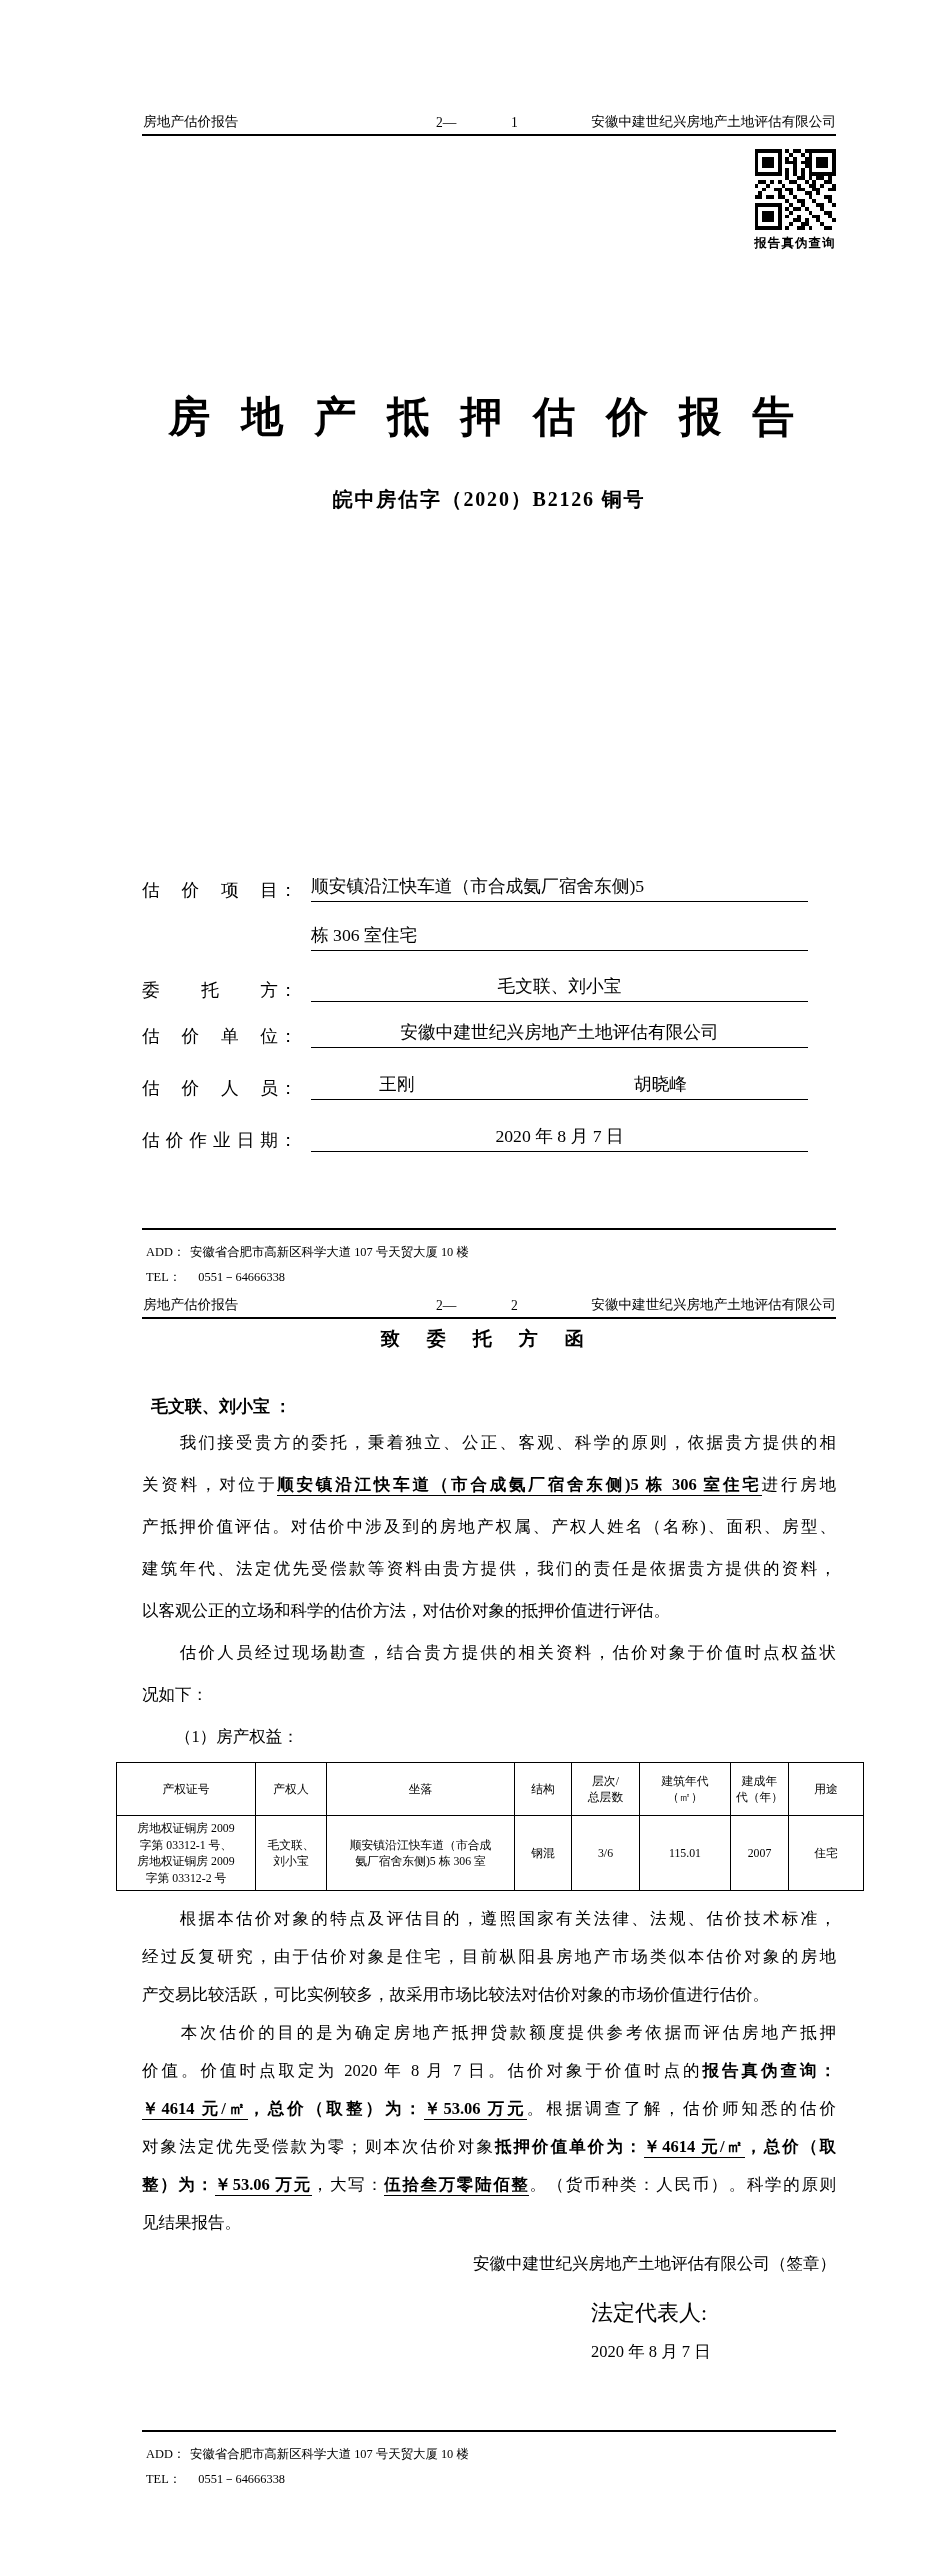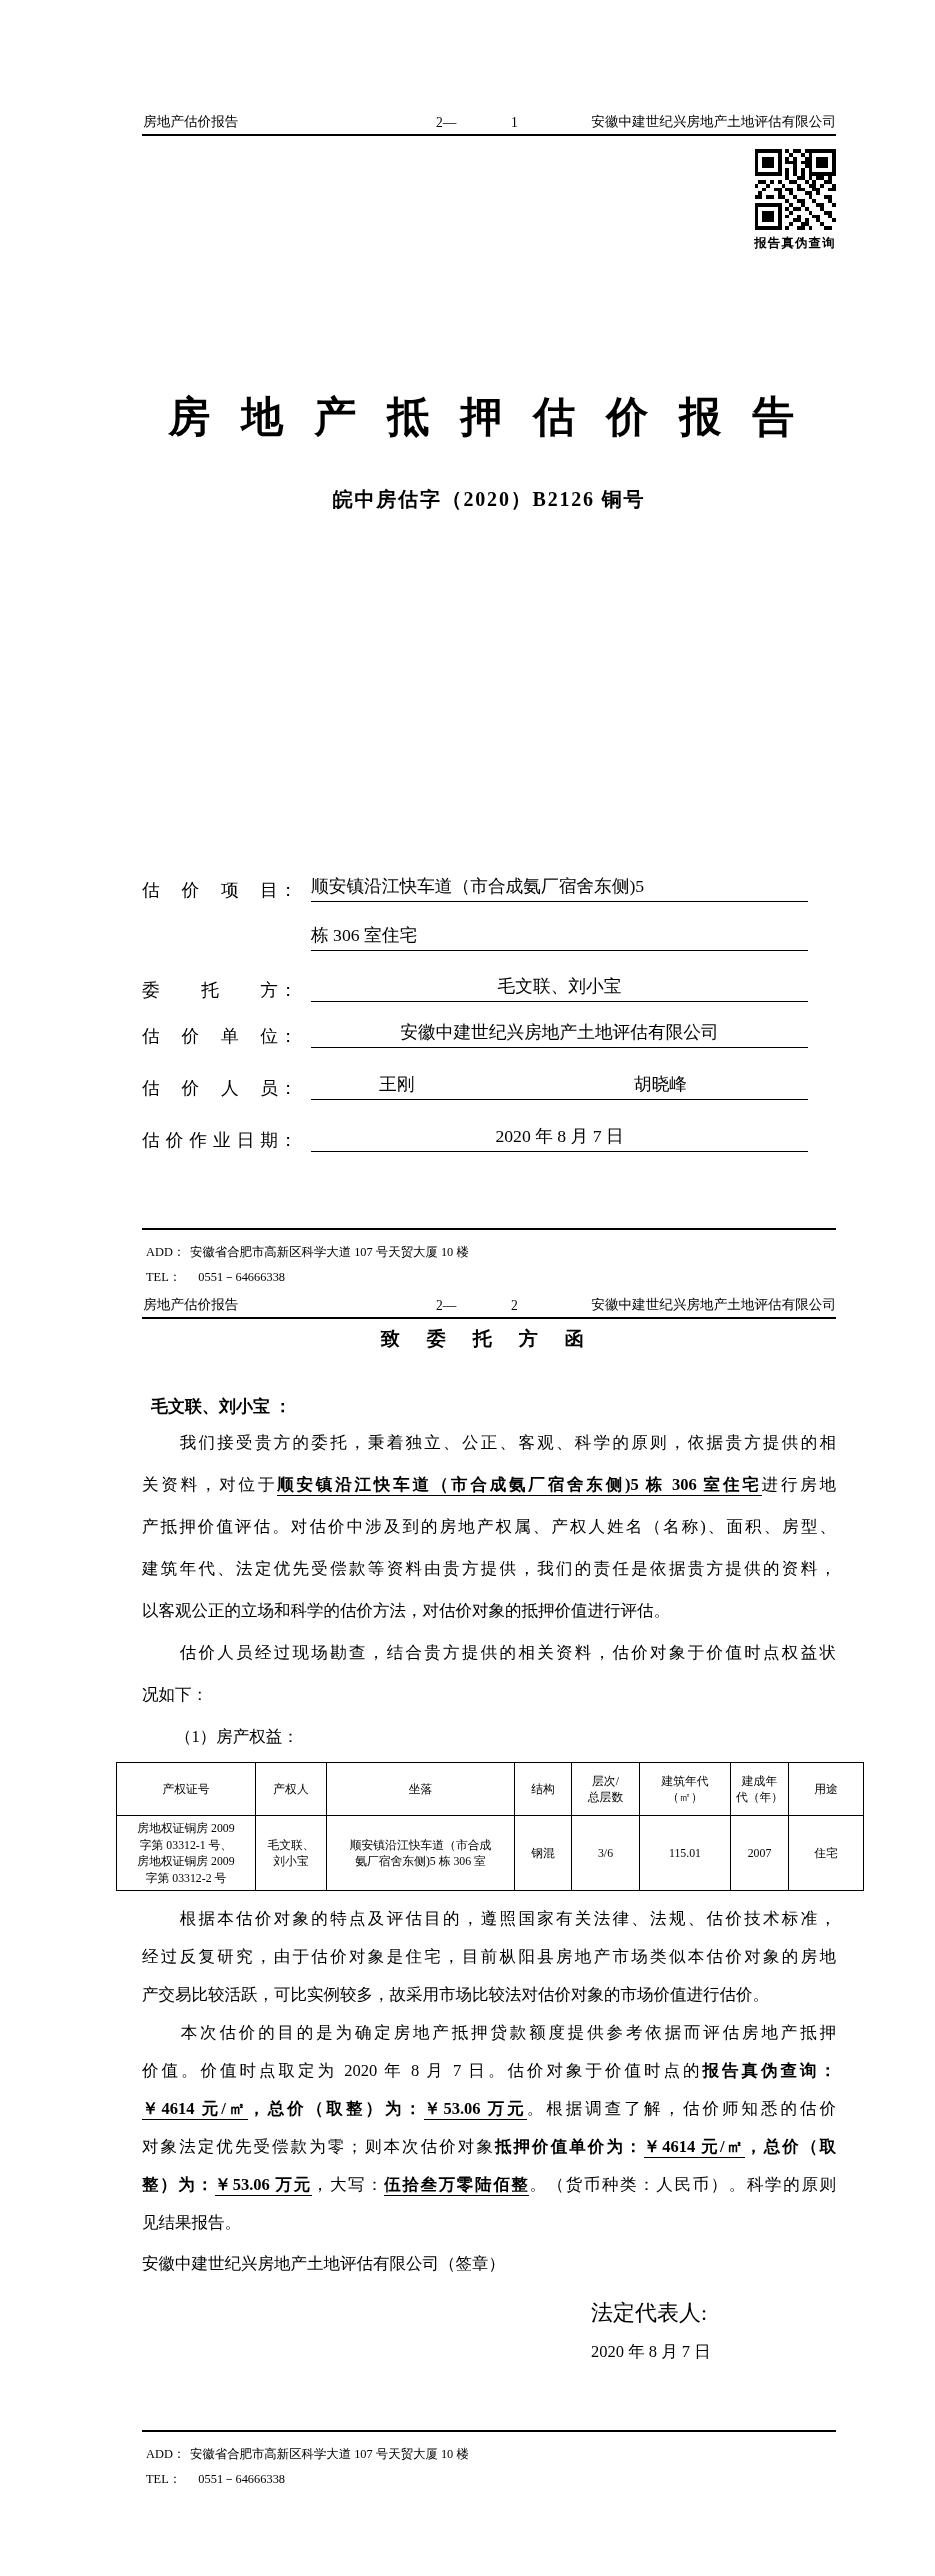--- a/index.html
+++ b/index.html
@@ -50,21 +50,21 @@
   .tline span.u{border-bottom:1.2px solid #000;padding-bottom:0.6px;}
 
   
   .vtable{left:116px;top:1762px;width:747px;border-collapse:collapse;table-layout:fixed;
           font-size:11.8px;border:1.2px solid #000;}
   .vtable th,.vtable td{border:0.6px solid #000;text-align:center;vertical-align:middle;
           white-space:pre-line;font-weight:normal;padding:1.2px;line-height:16.5px;}
   .vtable tr.hrow{height:53px;}
   .vtable tr.brow{height:75px;}
 
-  .close-co{left:142px;top:2253px;width:694px;text-align:left;font-size:16.5px;}
+  .close-co{left:142px;top:2253px;width:694px;text-align:right;font-size:16.5px;}
   .close-rep{left:591px;top:2298px;font-size:22px;}
   .close-date{left:591px;top:2341px;font-size:16.5px;}
 </style>
 </head>
 <body>
 
 <div class="abs hdr" style="top:112px">
   <span class="h-left">房地产估价报告</span>
   <span class="h-cl">2—</span>
   <span class="h-cr">1</span>

